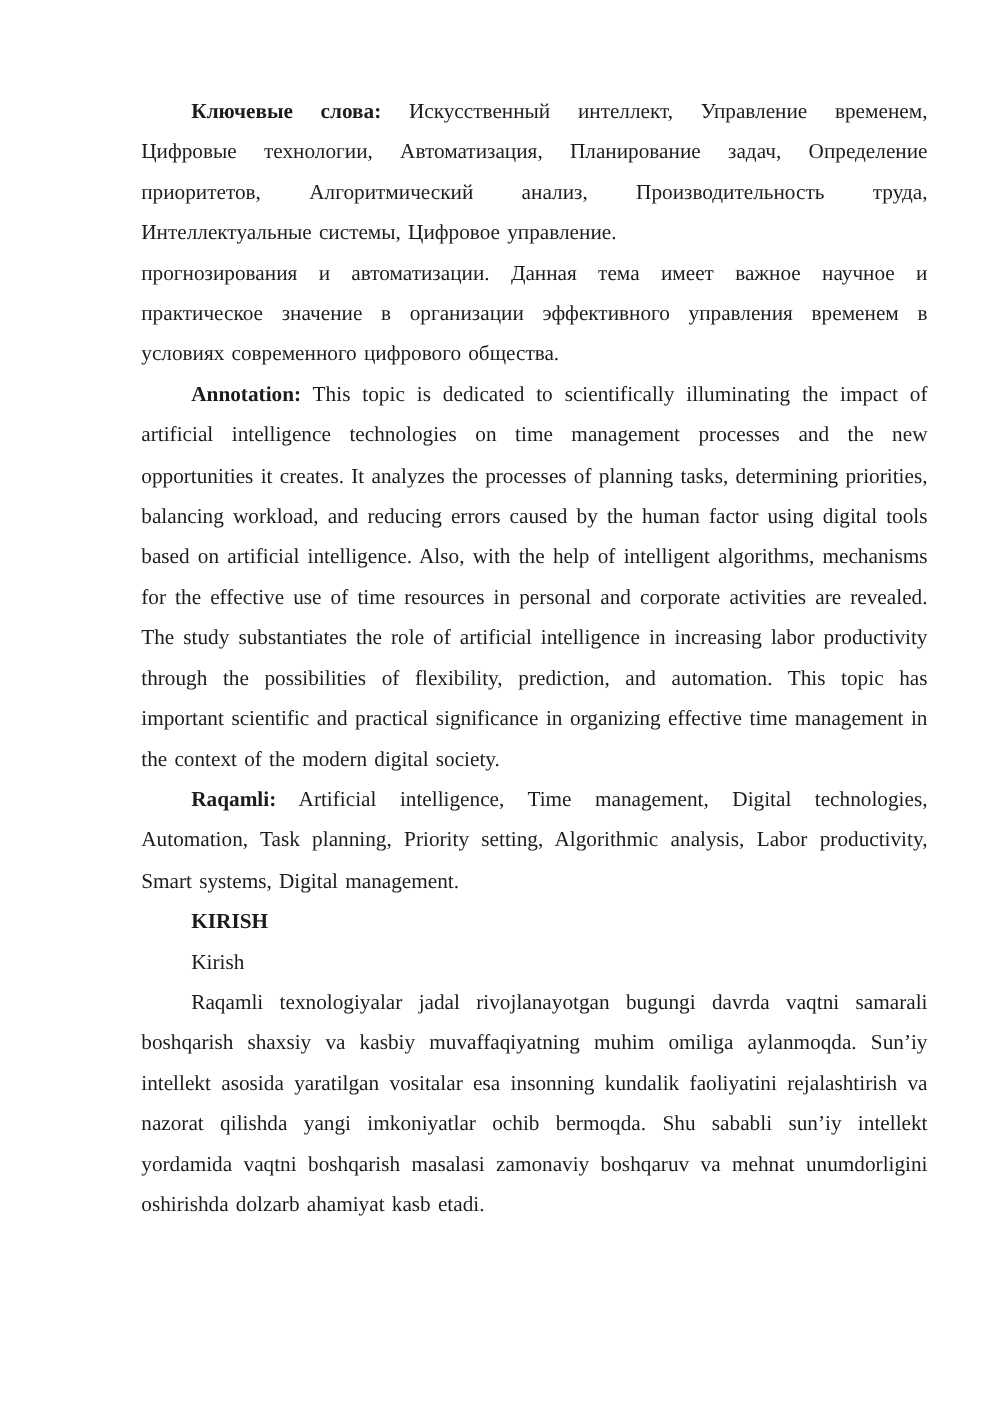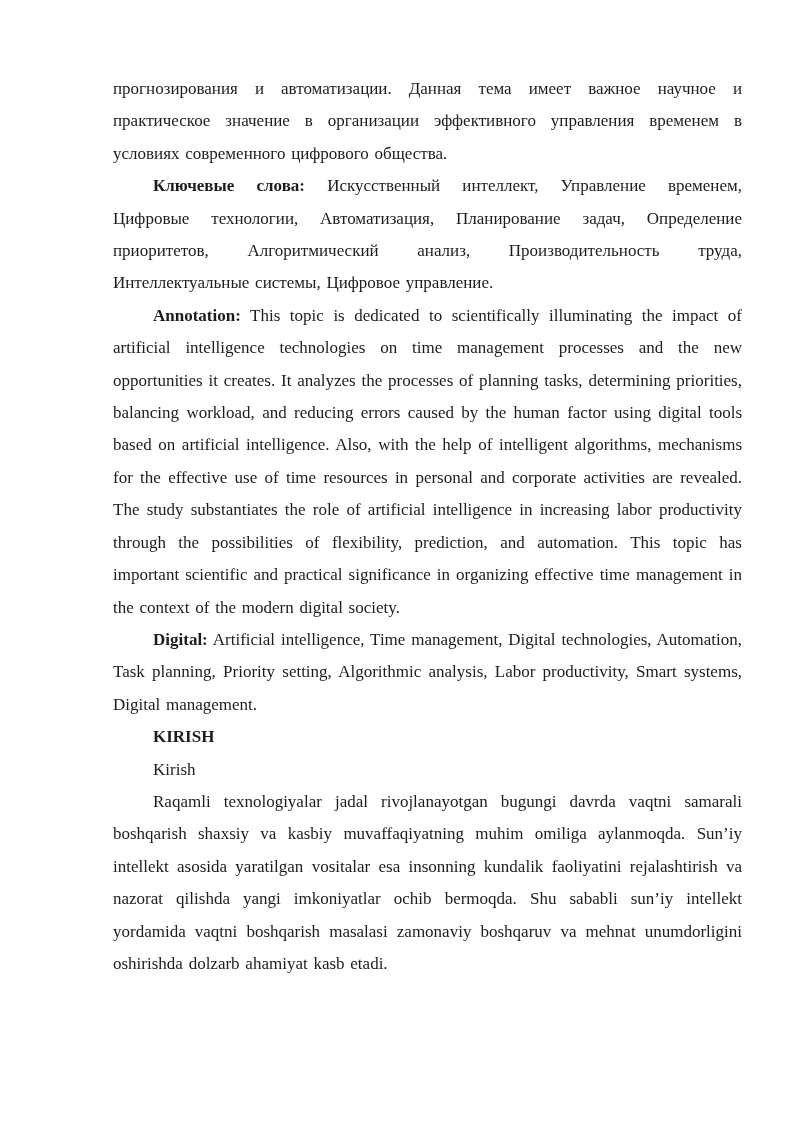--- a/index.html
+++ b/index.html
@@ -39,27 +39,27 @@
   }
   .para.plainline {
     text-align: left;
   }
 </style>
 </head>
 <body>
 
 <div class="page">
 
+  <p class="para"><span class="lead">Ключевые слова:</span><span> Искусственный интеллект, Управление временем, Цифровые технологии, Автоматизация, Планирование задач, Определение приоритетов, Алгоритмический анализ, Производительность труда, Интеллектуальные системы, Цифровое управление.</span></p>
+
   <p class="para no-indent">прогнозирования и автоматизации. Данная тема имеет важное научное и практическое значение в организации эффективного управления временем в условиях современного цифрового общества.</p>
-
-  <p class="para"><span class="lead">Ключевые слова:</span><span> Искусственный интеллект, Управление временем, Цифровые технологии, Автоматизация, Планирование задач, Определение приоритетов, Алгоритмический анализ, Производительность труда, Интеллектуальные системы, Цифровое управление.</span></p>
 
   <p class="para"><span class="lead">Annotation:</span><span> This topic is dedicated to scientifically illuminating the impact of artificial intelligence technologies on time management processes and the new opportunities it creates. It analyzes the processes of planning tasks, determining priorities, balancing workload, and reducing errors caused by the human factor using digital tools based on artificial intelligence. Also, with the help of intelligent algorithms, mechanisms for the effective use of time resources in personal and corporate activities are revealed. The study substantiates the role of artificial intelligence in increasing labor productivity through the possibilities of flexibility, prediction, and automation. This topic has important scientific and practical significance in organizing effective time management in the context of the modern digital society.</span></p>
 
-  <p class="para"><span class="lead">Digital:</span><span> Artificial intelligence, Time management, Digital technologies, Automation, Task planning, Priority setting, Algorithmic analysis, Labor productivity, Smart systems, Digital management.</span></p>
+  <p class="para"><span class="lead">Raqamli:</span><span> Artificial intelligence, Time management, Digital technologies, Automation, Task planning, Priority setting, Algorithmic analysis, Labor productivity, Smart systems, Digital management.</span></p>
 
   <p class="para heading">KIRISH</p>
 
   <p class="para plainline">Kirish</p>
 
   <p class="para">Raqamli texnologiyalar jadal rivojlanayotgan bugungi davrda vaqtni samarali boshqarish shaxsiy va kasbiy muvaffaqiyatning muhim omiliga aylanmoqda. Sun’iy intellekt asosida yaratilgan vositalar esa insonning kundalik faoliyatini rejalashtirish va nazorat qilishda yangi imkoniyatlar ochib bermoqda. Shu sababli sun’iy intellekt yordamida vaqtni boshqarish masalasi zamonaviy boshqaruv va mehnat unumdorligini oshirishda dolzarb ahamiyat kasb etadi.</p>
 
 </div>
 
 </body></html>

